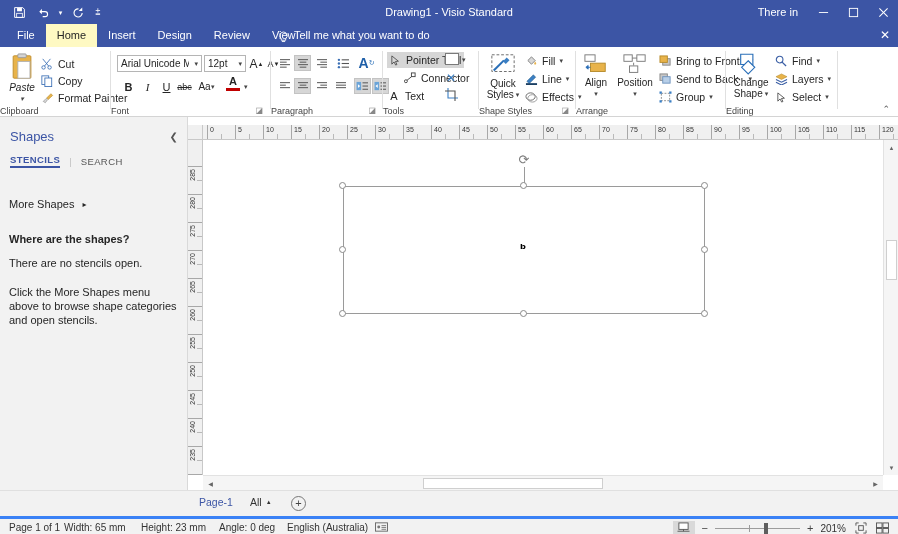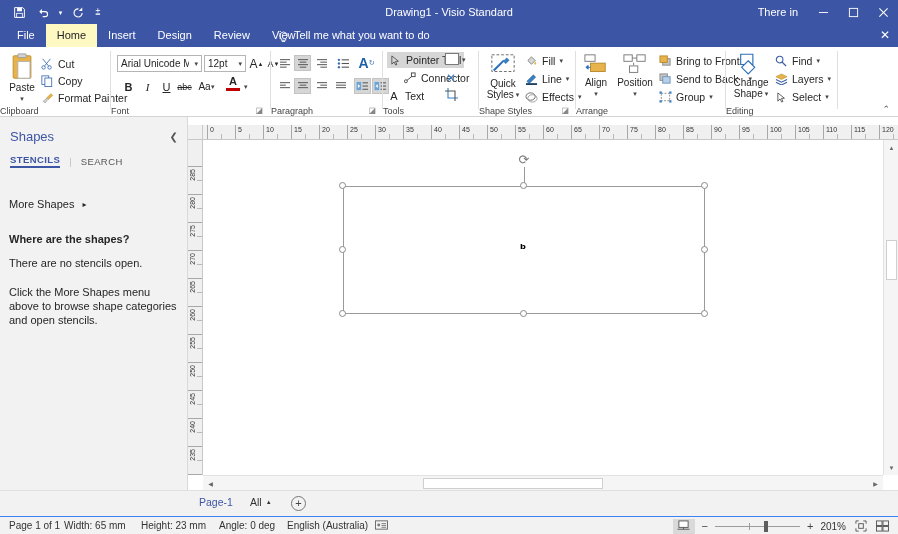--- a/index.html
+++ b/index.html
@@ -173,21 +173,21 @@
   .pall { position:absolute; left:250px; top:5px; font-size:10.5px; color:#333; display:flex; gap:4px; align-items:center; }
   .padd {
     position:absolute; left:291px; top:496px; width:15px; height:15px;
     border:1px solid #777; border-radius:50%; display:flex;
     align-items:center; justify-content:center; font-size:11px; color:#444; line-height:1;
   }
 
   
   .statusbar {
     position:absolute; left:0; top:516px; width:898px; height:18px;
-    background:#f2f2f2; border-top:1px solid #3b82f6; font-size:10px; color:#333;
+    background:#f2f2f2; border-top:3px solid #3b82f6; font-size:10px; color:#333;
   }
   .sb-item { position:absolute; top:3px; white-space:nowrap; }
   .sb-right { position:absolute; top:0; height:18px; display:flex; align-items:center; }
   .zoom-track { position:relative; width:85px; height:1px; background:#9c9c9c; }
   .zoom-thumb { position:absolute; left:49px; top:-5px; width:4px; height:11px; background:#5e5e5e; }
   .zoom-mid { position:absolute; left:34px; top:-3px; width:1px; height:7px; background:#9c9c9c; }
   .fitbtn { width:15px; height:13px; display:flex; align-items:center; justify-content:center; }
   .sb-pagebtn { width:22px; height:15px; background:#d9d9d9; display:flex; align-items:center; justify-content:center; }
 </style>
 </head>
@@ -258,21 +258,21 @@
           </svg>
       </span>
       <span>Tell me what you want to do</span>
     </div>
     <div class="collapse-x">✕</div>
   </div>
 
   <div class="ribbon">
 
     <div class="group" style="left:0;width:110px;">
-      <div class="big-btn" style="left:4px;top:6px;width:36px;">
+      <div class="big-btn" style="left:4px;top:6px;width:36px;font-style:italic;">
         <svg width="27" height="28" viewBox="0 0 28 30">
             <rect x="4" y="3" width="19" height="24" rx="1" fill="#e8b34a" stroke="#c08d2b"></rect>
             <rect x="9" y="1" width="9" height="4" rx="1" fill="#d4d4d4" stroke="#999"></rect>
             <rect x="9" y="9" width="13" height="18" fill="#fff" stroke="#b0b0b0"></rect>
           </svg>
         <span style="margin-top:1px;">Paste</span>
         <span class="caret">▾</span>
       </div>
       <div class="sm-item" style="left:40px;top:9px;">
         <span class="ic">

